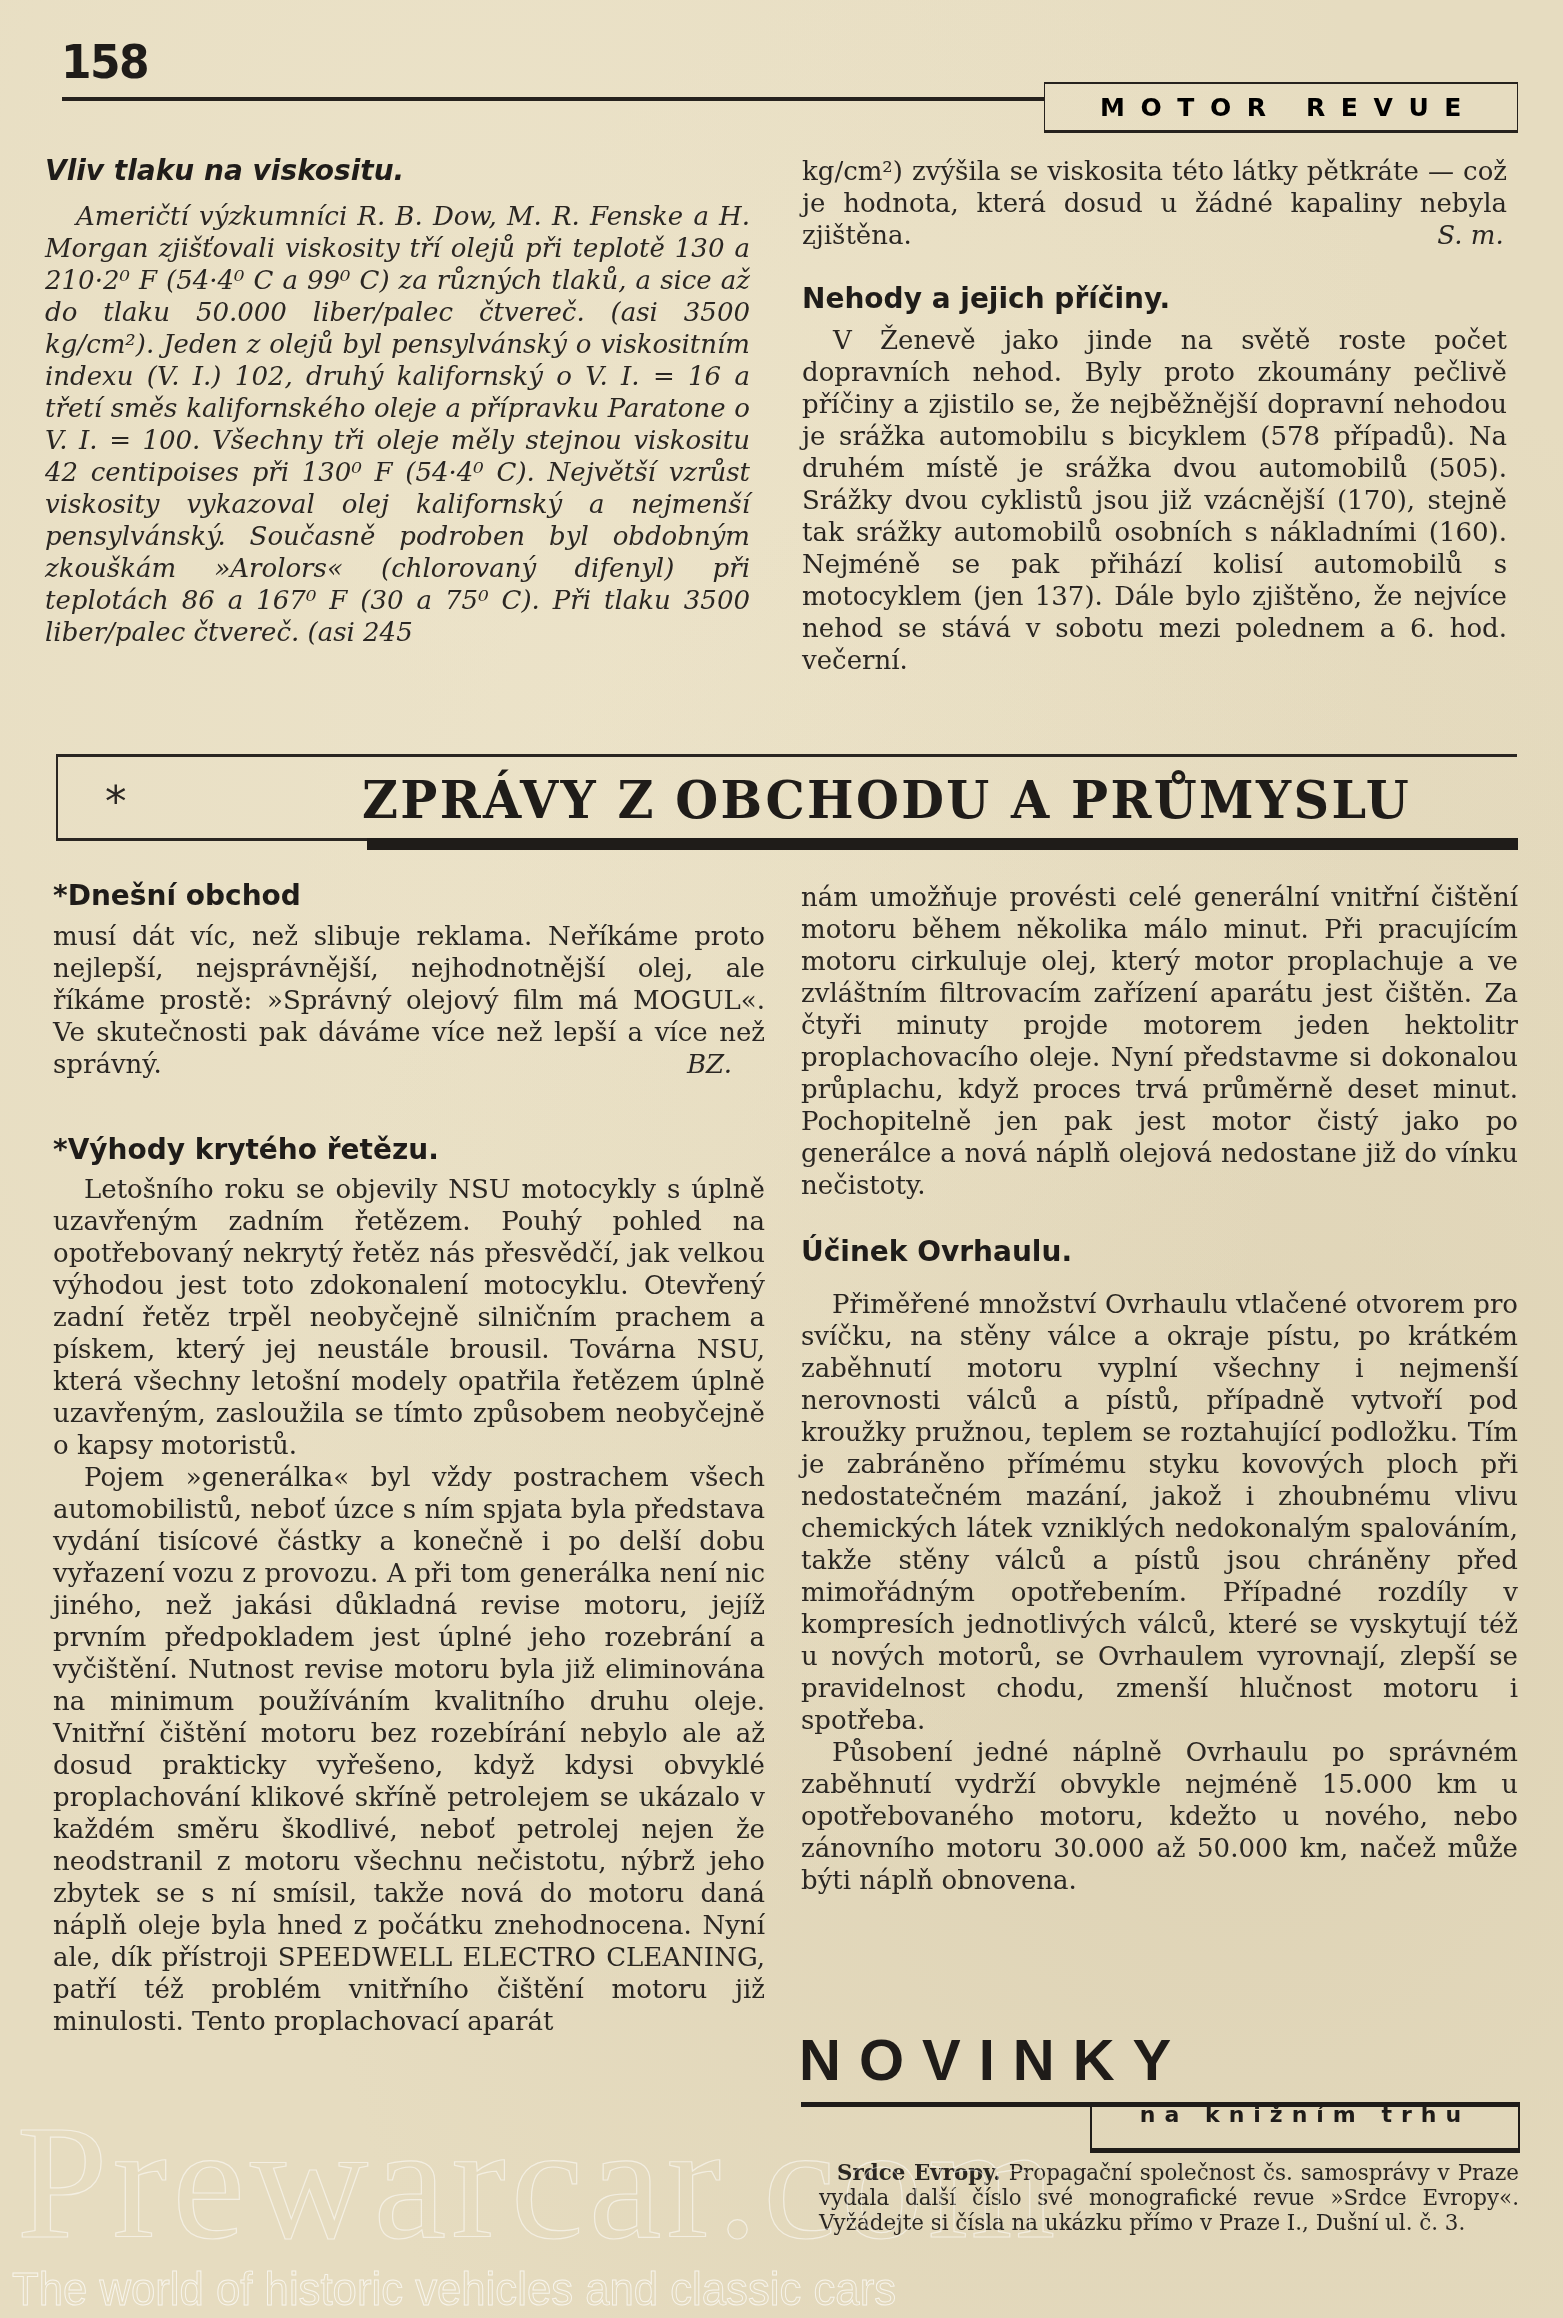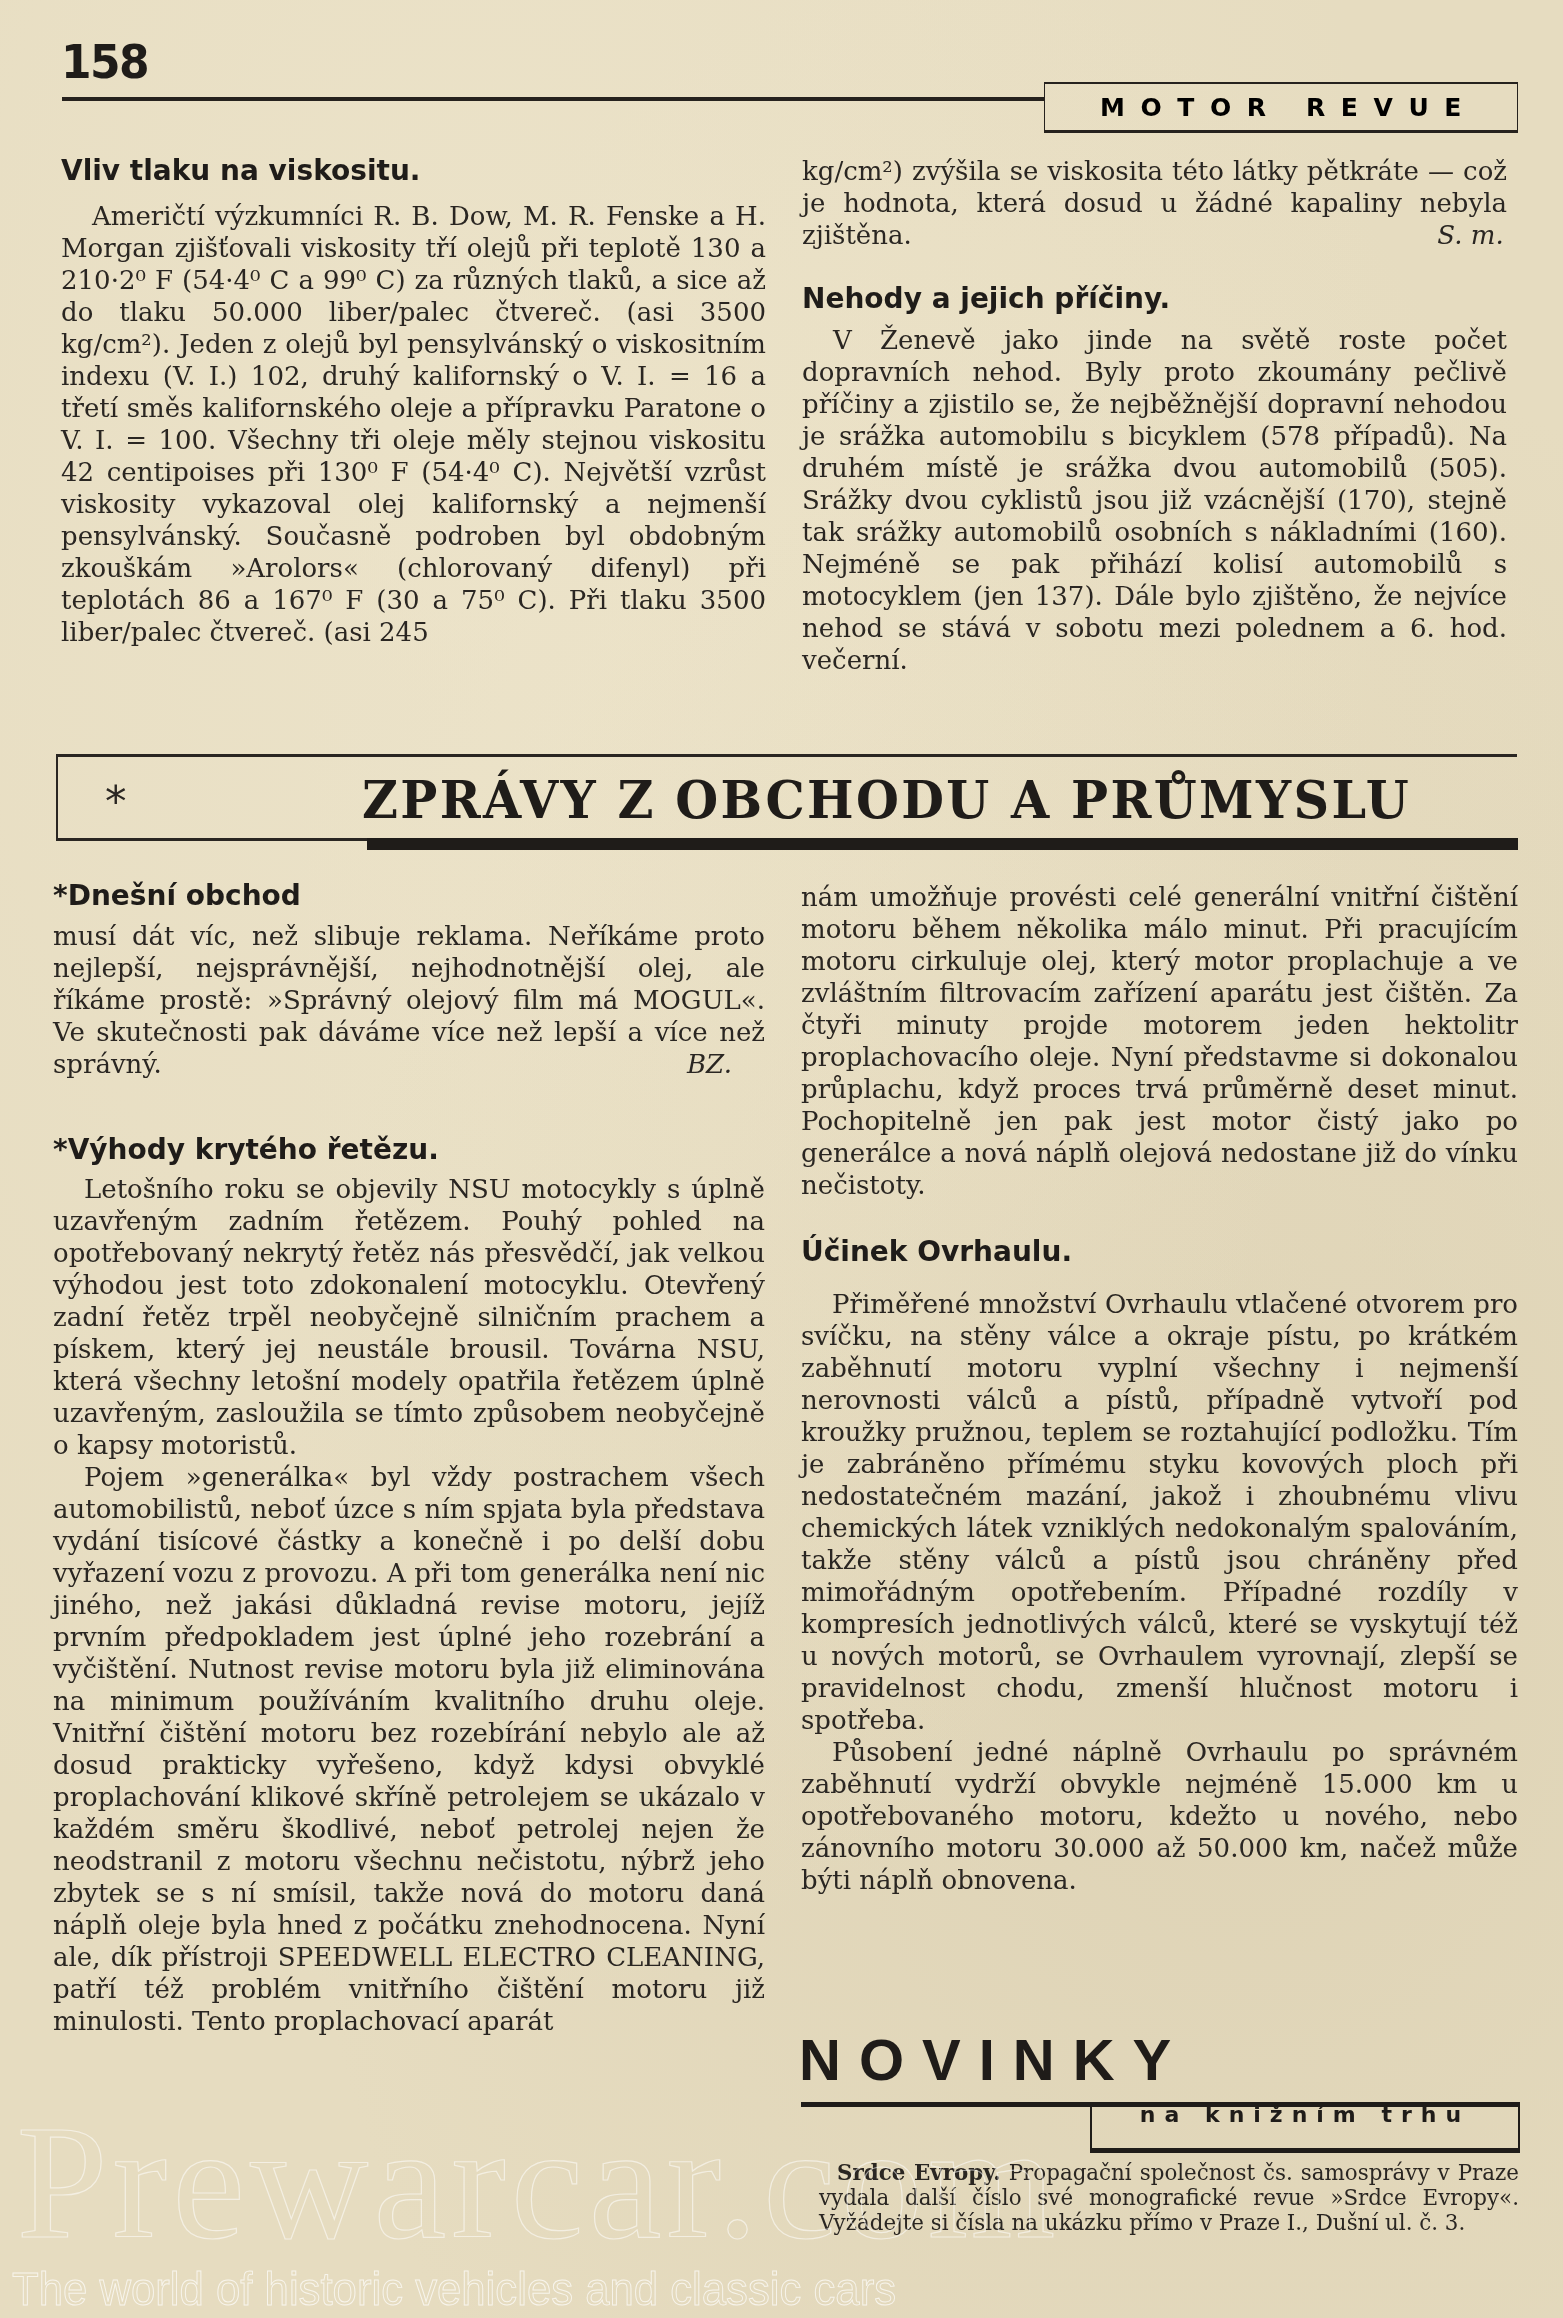--- a/index.html
+++ b/index.html
@@ -117,21 +117,21 @@
   </style>
 </head>
 <body>
 
 <div class="abs page-number">158</div>
 <div class="abs masthead-rule"></div>
 <div class="abs masthead-box">
   <span class="masthead-title">MOTOR REVUE</span>
 </div>
 
-<div class="abs col" style="left:61px; top:153px;">
+<div class="abs col" style="left:45px; top:153px;font-style:italic;">
   <div class="heading" style="margin-bottom:11.5px;">Vliv tlaku na viskositu.</div>
   <p class="indent">Američtí výzkumníci R. B. Dow, M. R. Fenske a H. Morgan zjišťovali viskosity tří olejů při teplotě 130 a 210·2⁰ F (54·4⁰ C a 99⁰ C) za různých tlaků, a sice až do tlaku 50.000 liber/palec čtvereč. (asi 3500 kg/cm²). Jeden z olejů byl pensylvánský o viskositním indexu (V. I.) 102, druhý kalifornský o V. I. = 16 a třetí směs kalifornského oleje a přípravku Paratone o V. I. = 100. Všechny tři oleje měly stejnou viskositu 42 centipoises při 130⁰ F (54·4⁰ C). Největší vzrůst viskosity vykazoval olej kalifornský a nejmenší pensylvánský. Současně podroben byl obdobným zkouškám »Arolors« (chlorovaný difenyl) při teplotách 86 a 167⁰ F (30 a 75⁰ C). Při tlaku 3500 liber/palec čtvereč. (asi 245</p>
 </div>
 
 <div class="abs col" style="left:802px; top:155px;">
   <p><span>kg/cm²) zvýšila se viskosita této látky pětkráte — což je hodnota, která dosud u žádné kapaliny nebyla zjištěna.</span> <span class="sig">S. m.</span></p>
   <div class="heading" style="margin-top:30px; margin-bottom:8.2px;">Nehody a jejich příčiny.</div>
   <p class="indent">V Ženevě jako jinde na světě roste počet dopravních nehod. Byly proto zkoumány pečlivě příčiny a zjistilo se, že nejběžnější dopravní nehodou je srážka automobilu s bicyklem (578 případů). Na druhém místě je srážka dvou automobilů (505). Srážky dvou cyklistů jsou již vzácnější (170), stejně tak srážky automobilů osobních s nákladními (160). Nejméně se pak přihází kolisí automobilů s motocyklem (jen 137). Dále bylo zjištěno, že nejvíce nehod se stává v sobotu mezi polednem a 6. hod. večerní.</p>
 </div>
 

